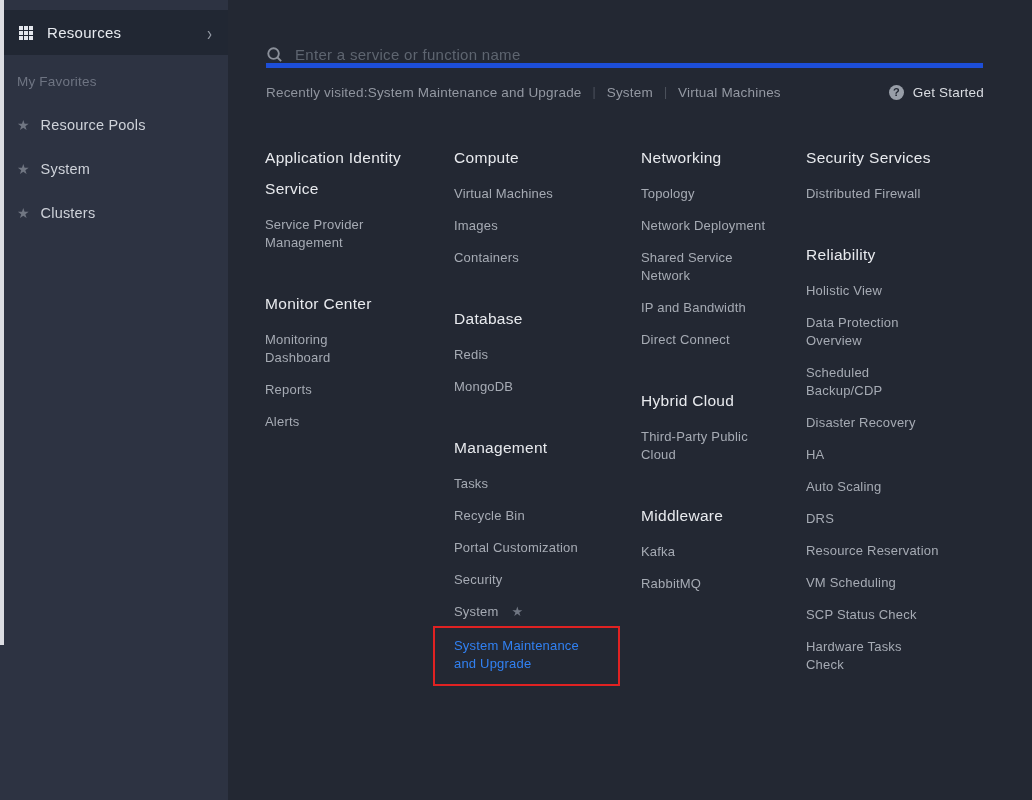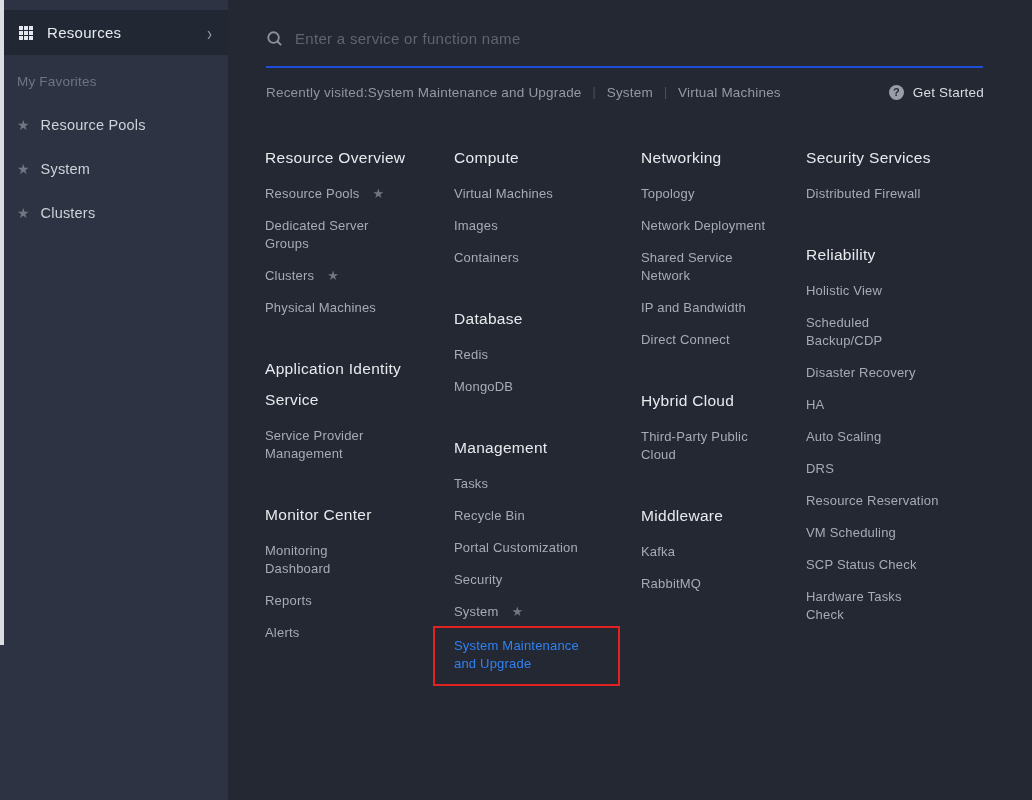--- a/index.html
+++ b/index.html
@@ -41,22 +41,22 @@
     display:flex; align-items:center; margin:0 0 0 17px; padding-top:28px;
     cursor:pointer;
   }
   .side-item .star { margin-right:11px; }
   .side-item .label { font-size:14.5px; color:#ced2d9; letter-spacing:.2px; }
   .star { color:#707682; font-size:14px; line-height:1; }
 
   
   .search-wrap {
     position:absolute; left:266px; right:49px; top:30px; height:38px;
-    border-bottom:2px solid #1d4ed8;
-    display:flex; align-items:flex-start;
+    border-bottom:5px solid #1d4ed8;
+    display:flex; align-items:flex-end;
   }
   .search-icon { width:17px; height:17px; margin-right:12px; flex:0 0 auto; }
   .search-input {
     background:transparent; border:none; outline:none; flex:1;
     font:15px "Liberation Sans","DejaVu Sans",sans-serif;
     color:#dfe3e8; letter-spacing:.3px;
   }
   .search-input::placeholder { color:#5e6570; opacity:1; }
 
   .recent-row {
@@ -156,28 +156,20 @@
   <span class="recent-spacer"></span>
   <span class="get-started">
     <span class="q-icon">?</span>
     <span class="label">Get Started</span>
   </span>
 </div>
 
 <div class="mega-menu">
     <div class="menu-col">
       <div class="menu-section">
-        <div class="section-title">Resource Overview</div>
-        <div class="menu-item"><span>Resource Pools</span><span class="star">★</span></div>
-        <div class="menu-item"><span>Dedicated Server
-Groups</span></div>
-        <div class="menu-item"><span>Clusters</span><span class="star">★</span></div>
-        <div class="menu-item"><span>Physical Machines</span></div>
-      </div>
-      <div class="menu-section">
         <div class="section-title">Application Identity
 Service</div>
         <div class="menu-item"><span>Service Provider
 Management</span></div>
       </div>
       <div class="menu-section">
         <div class="section-title">Monitor Center</div>
         <div class="menu-item"><span>Monitoring
 Dashboard</span></div>
         <div class="menu-item"><span>Reports</span></div>
@@ -231,20 +223,22 @@
       </div>
     </div>
     <div class="menu-col">
       <div class="menu-section">
         <div class="section-title">Security Services</div>
         <div class="menu-item"><span>Distributed Firewall</span></div>
       </div>
       <div class="menu-section">
         <div class="section-title">Reliability</div>
         <div class="menu-item"><span>Holistic View</span></div>
+        <div class="menu-item"><span>Data Protection
+Overview</span></div>
         <div class="menu-item"><span>Scheduled
 Backup/CDP</span></div>
         <div class="menu-item"><span>Disaster Recovery</span></div>
         <div class="menu-item"><span>HA</span></div>
         <div class="menu-item"><span>Auto Scaling</span></div>
         <div class="menu-item"><span>DRS</span></div>
         <div class="menu-item"><span>Resource Reservation</span></div>
         <div class="menu-item"><span>VM Scheduling</span></div>
         <div class="menu-item"><span>SCP Status Check</span></div>
         <div class="menu-item"><span>Hardware Tasks

